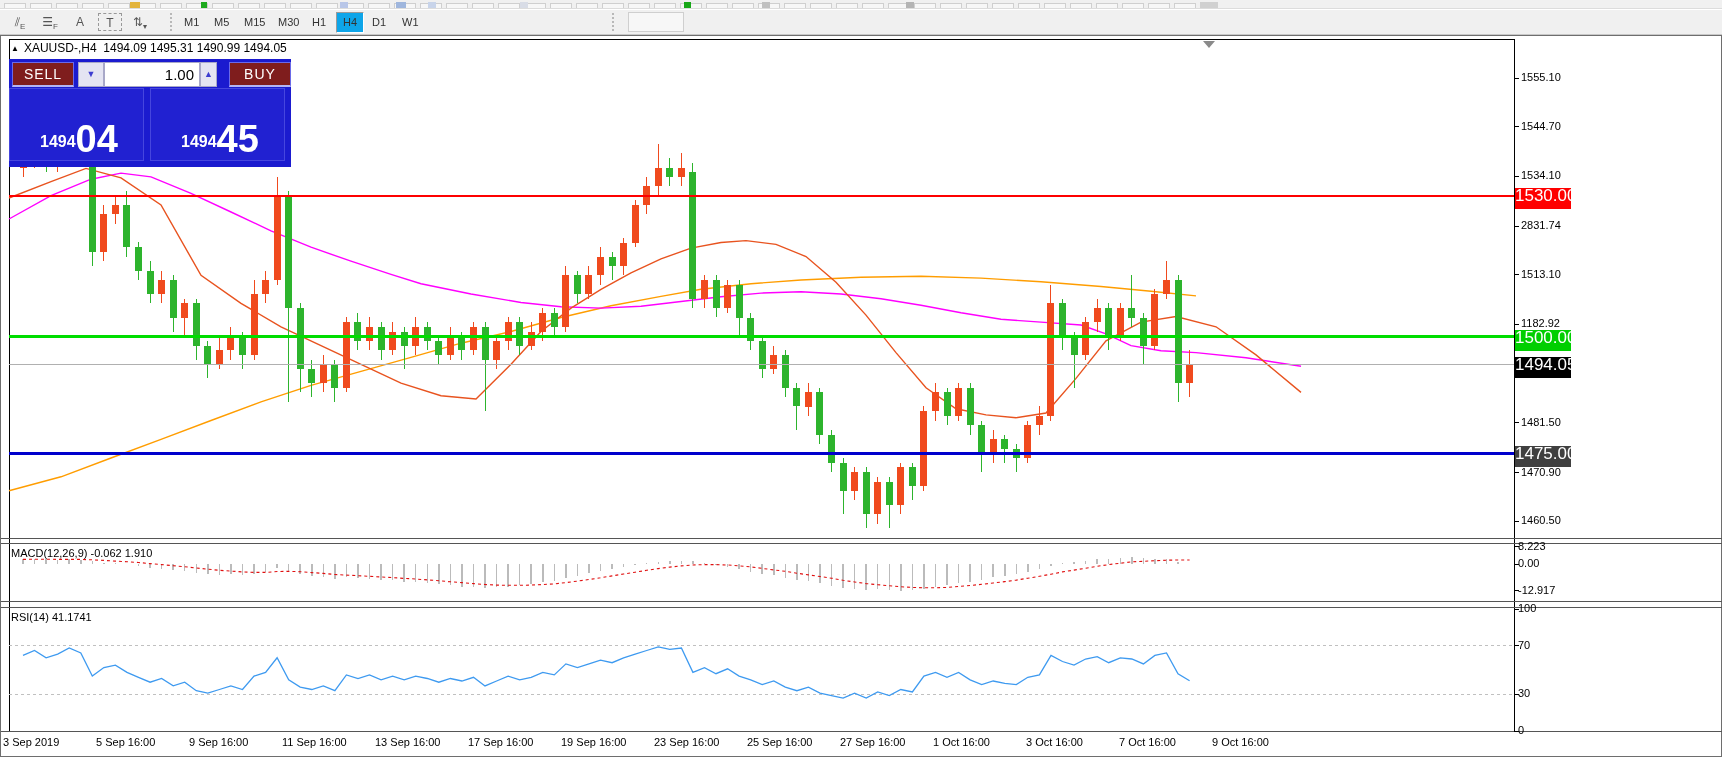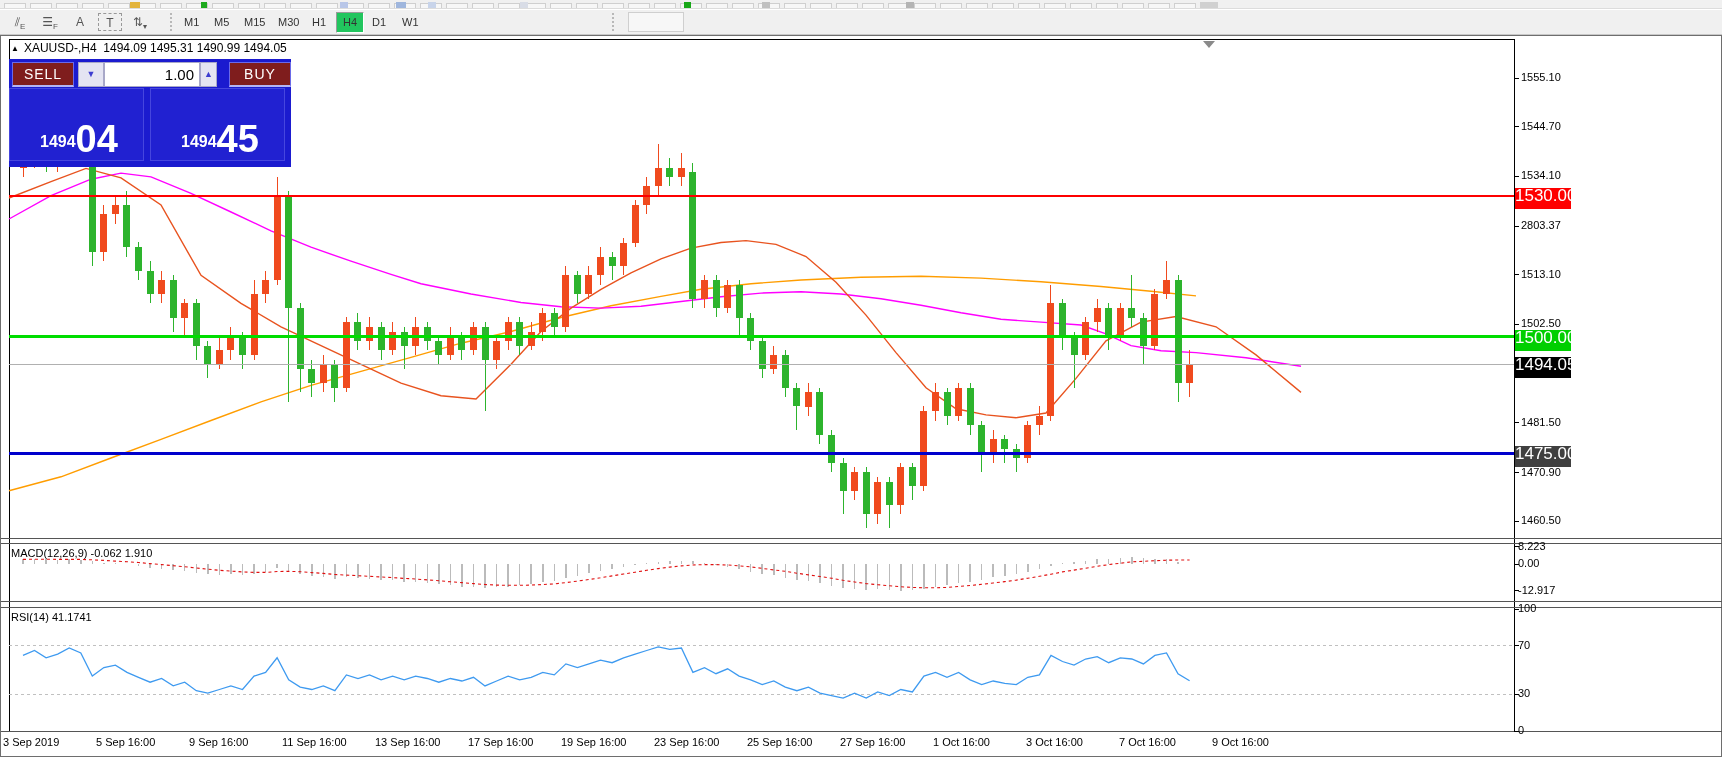--- a/index.html
+++ b/index.html
@@ -11,21 +11,21 @@
     background:#f7f7f7; border:1px solid #cfcfcf; border-bottom:none; }
   .frag { position:absolute; top:2px; height:6px; }
   #toolbar { position:absolute; left:0; top:10px; width:1722px; height:25px;
     background:#f0f0f0; border-bottom:1px solid #c8c8c8; }
   .tool-ic { position:absolute; top:2px; width:24px; height:20px; text-align:center;
     color:#555; font-size:12px; line-height:20px; cursor:pointer; }
   .tb-sep { position:absolute; top:3px; width:3px; height:18px;
     border-left:2px dotted #b8b8b8; }
   .tf-btn { position:absolute; top:2px; height:21px; padding:0 6px; font-size:11px;
     color:#333; line-height:21px; text-align:center; cursor:pointer; }
-  .tf-btn.active { background:#22c55e; border:1px solid #9a9a9a;
+  .tf-btn.active { background:#0ea5e9; border:1px solid #9a9a9a;
     border-right-color:#fff; border-bottom-color:#fff; line-height:19px; }
   #win { position:absolute; left:0; top:35px; width:1722px; height:722px;
     background:#fff; border:1px solid #6e6e6e; }
   #gfx { position:absolute; left:0; top:0; }
   #symbol-header { position:absolute; left:10px; top:5px; font-size:12px; color:#000; }
   #symbol-header .tri { font-size:8px; vertical-align:1px; margin-right:5px; }
   #annotation { position:absolute; left:1172px; top:158px; font-size:42px;
     font-weight:bold; letter-spacing:3px; white-space:nowrap; }
   .ytick { position:absolute; left:1520px; font-size:11px; color:#000; }
   .badge { position:absolute; left:1514px; width:56px; height:21px; font-size:17px;
@@ -513,23 +513,23 @@
 
   <div id="shift-marker"></div>
 
   <div class="ind-label" style="top:511px">MACD(12,26,9) -0.062 1.910</div>
   <div class="ind-label" style="top:575px">RSI(14) 41.1741</div>
 
   <div id="axis-labels">
       <div class="ytick" style="top:35px">1555.10</div>
       <div class="ytick" style="top:83.73439999999937px">1544.70</div>
       <div class="ytick" style="top:133.406px">1534.10</div>
-      <div class="ytick" style="top:183.07759999999956px">2803.37</div>
+      <div class="ytick" style="top:183.07759999999956px">2831.74</div>
       <div class="ytick" style="top:231.812px">1513.10</div>
-      <div class="ytick" style="top:281.48359999999957px">1502.50</div>
+      <div class="ytick" style="top:281.48359999999957px">1182.92</div>
       <div class="ytick" style="top:330.218px">1492.10</div>
       <div class="ytick" style="top:379.8895999999996px">1481.50</div>
       <div class="ytick" style="top:429.56119999999913px">1470.90</div>
       <div class="ytick" style="top:478.2955999999996px">1460.50</div>
       <div class="ytick" style="left:1517px;top:503.81393px">8.223</div>
       <div class="ytick" style="left:1517px;top:521px">0.00</div>
       <div class="ytick" style="left:1517px;top:547.99653px">-12.917</div>
       <div class="ytick" style="left:1517px;top:566px">100</div>
       <div class="ytick" style="left:1517px;top:602.6px">70</div>
       <div class="ytick" style="left:1517px;top:651.4px">30</div>

